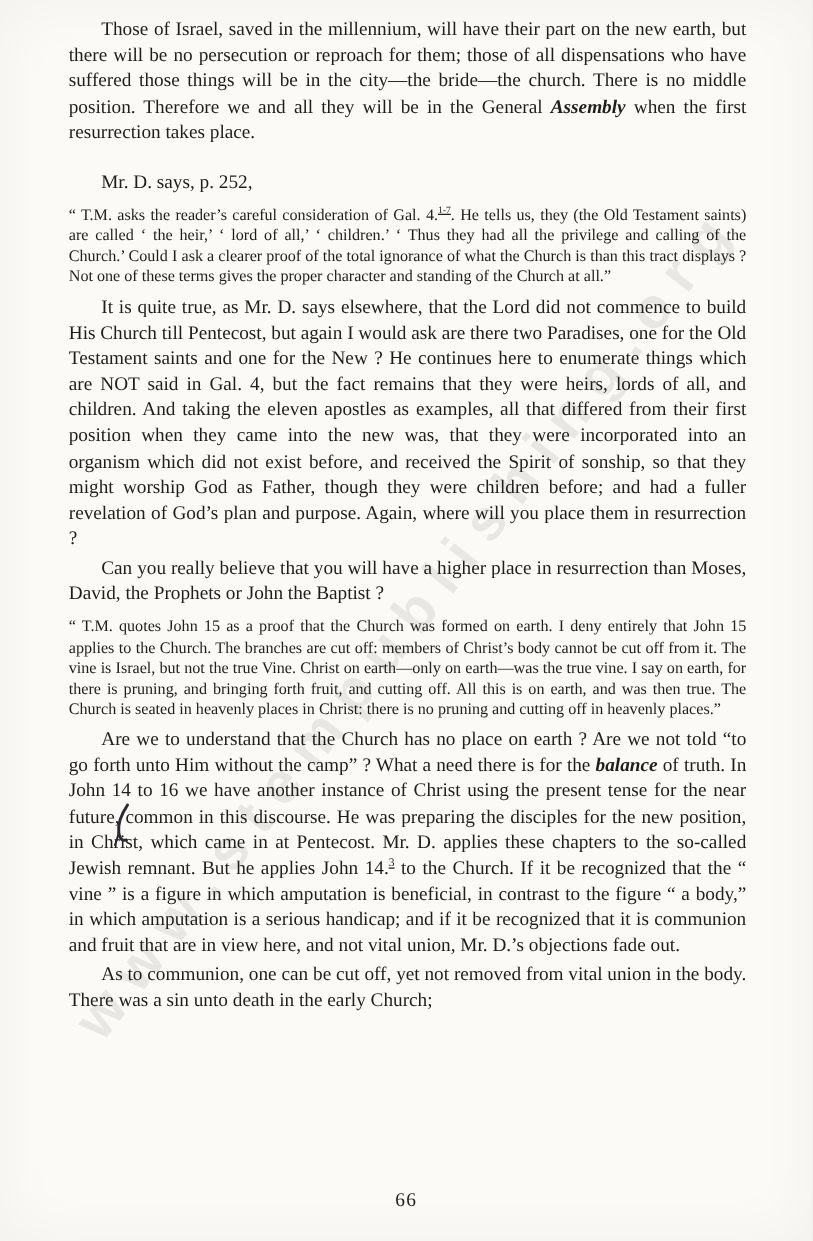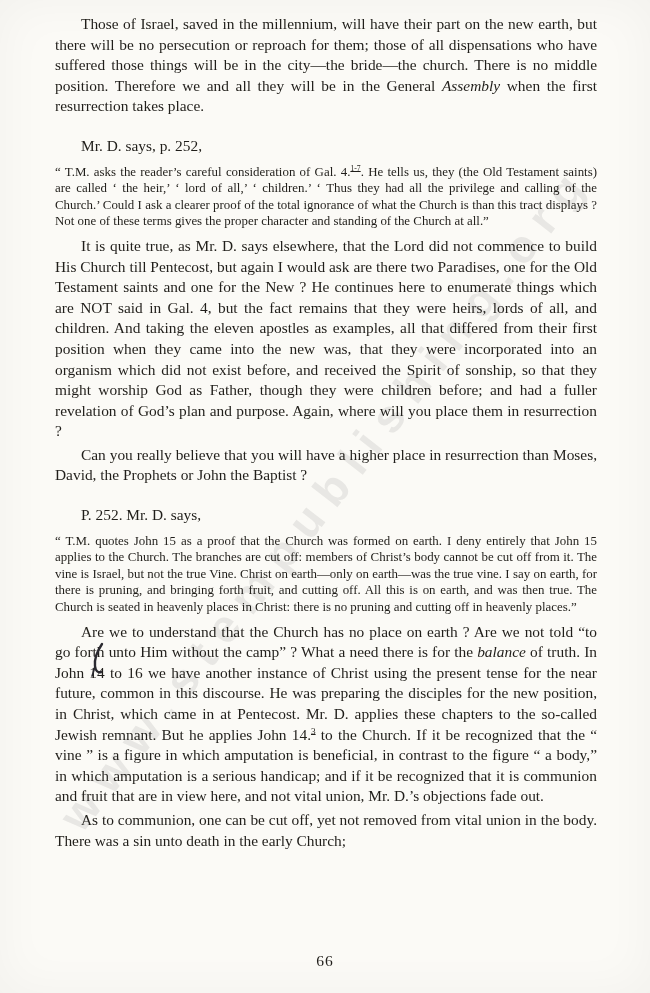--- a/index.html
+++ b/index.html
@@ -58,20 +58,21 @@
     margin-top: 19px;
   }
   sup {
     font-size: 0.6em;
     line-height: 0;
     vertical-align: super;
     text-decoration: underline;
   }
   i {
     font-style: italic;
+    font-weight: bold;
   }
   .ink-mark {
     position: absolute;
     left: 88px;
     top: 642px;
     width: 22px;
     height: 36px;
   }
   .page-number {
     position: absolute;
@@ -95,21 +96,20 @@
     <p class="body first"><span>Those of Israel, saved in the millennium, will have their part on the new earth, but there will be no persecution or reproach for them; those of all dispensations who have suffered those things will be in the city—the bride—the church.  There is no middle position.  Therefore we and all they will be in the General </span><i>Assembly</i><span> when the first resurrection takes place.</span></p>
 
     <p class="body lead">Mr. D. says, p. 252,</p>
 
     <p class="quote"><span>“ T.M. asks the reader’s careful consideration of Gal. 4.</span><sup>1-7</sup><span>.  He tells us, they (the Old Testament saints) are called ‘ the heir,’ ‘ lord of all,’ ‘ children.’ ‘ Thus they had all the privilege and calling of the Church.’  Could I ask a clearer proof of the total ignorance of what the Church is than this tract displays ?  Not one of these terms gives the proper character and standing of the Church at all.”</span></p>
 
     <p class="body">It is quite true, as Mr. D. says elsewhere, that the Lord did not commence to build His Church till Pentecost, but again I would ask are there two Paradises, one for the Old Testament saints and one for the New ?  He continues here to enumerate things which are NOT said in Gal. 4, but the fact remains that they were heirs, lords of all, and children.  And taking the eleven apostles as examples, all that differed from their first position when they came into the new was, that they were incorporated into an organism which did not exist before, and received the Spirit of sonship, so that they might worship God as Father, though they were children before; and had a fuller revelation of God’s plan and purpose.  Again, where will you place them in resurrection ?</p>
 
     <p class="body">Can you really believe that you will have a higher place in resurrection than Moses, David, the Prophets or John the Baptist ?</p>
 
-    <p class="body lead">P. 252. Mr. D. says,</p>
 
     <p class="quote">“ T.M. quotes John 15 as a proof that the Church was formed on earth.  I deny entirely that John 15 applies to the Church.  The branches are cut off: members of Christ’s body cannot be cut off from it.  The vine is Israel, but not the true Vine.  Christ on earth—only on earth—was the true vine.  I say on earth, for there is pruning, and bringing forth fruit, and cutting off.  All this is on earth, and was then true.  The Church is seated in heavenly places in Christ: there is no pruning and cutting off in heavenly places.”</p>
 
     <p class="body"><span>Are we to understand that the Church has no place on earth ?  Are we not told “to go forth unto Him without the camp” ?  What a need there is for the </span><i>balance</i><span> of truth.  In John 14 to 16 we have another instance of Christ using the present tense for the near future, common in this discourse. He was preparing the disciples for the new position, in Christ, which came in at Pentecost.  Mr. D. applies these chapters to the so-called Jewish remnant.  But he applies John 14.</span><sup>3</sup><span> to the Church. If it be recognized that the “ vine ” is a figure in which amputation is beneficial, in contrast to the figure “ a body,” in which amputation is a serious handicap; and if it be recognized that it is communion and fruit that are in view here, and not vital union, Mr. D.’s objections fade out.</span></p>
 
     <p class="body">As to communion, one can be cut off, yet not removed from vital union in the body.  There was a sin unto death in the early Church;</p>
 
   </div>
 
   <svg class="ink-mark" viewBox="0 0 22 36" xmlns="http://www.w3.org/2000/svg">

